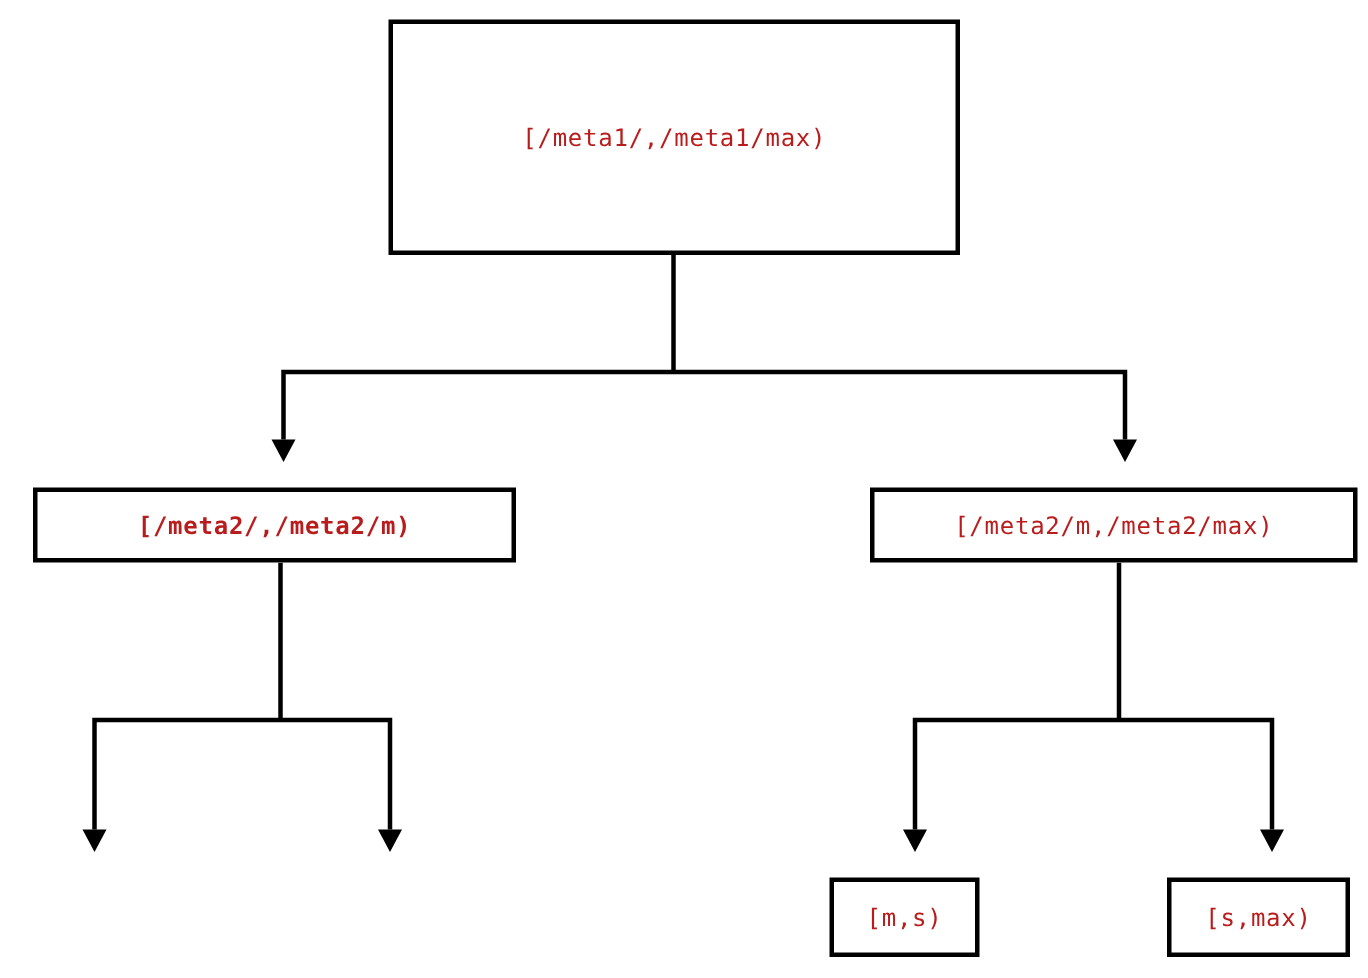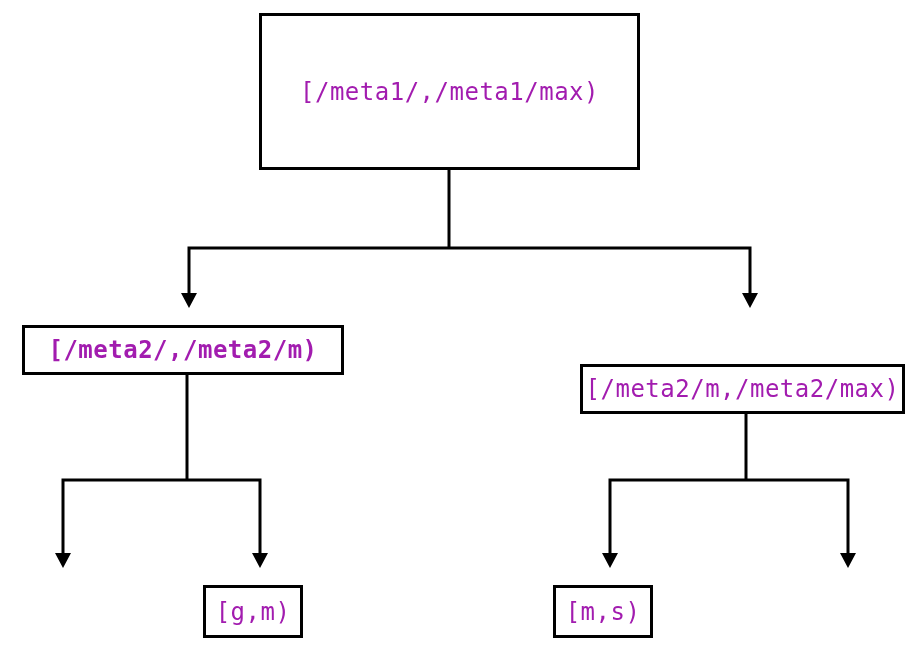--- a/index.html
+++ b/index.html
@@ -25,31 +25,31 @@
     position: absolute;
     left: 0;
     top: 0;
     display: block;
   }
   .node {
     position: absolute;
     box-sizing: border-box;
     border: 3px solid #000000;
     background: #ffffff;
-    color: #a21caf;
+    color: #b91c1c;
     display: flex;
     align-items: center;
     justify-content: center;
-    font-size: 24px;
+    font-size: 16px;
     letter-spacing: 0.5px;
     white-space: nowrap;
   }
   .node-root   { left: 259px; top:  13px; width: 381px; height: 157px; }
   .node-mid-l  { left:  22px; top: 325px; width: 322px; height:  50px; font-weight: bold; }
-  .node-mid-r  { left: 580px; top: 325px; width: 325px; height:  50px; margin-top: 39px; }
+  .node-mid-r  { left: 580px; top: 325px; width: 325px; height:  50px; }
   .node-leaf-1 { left:   8px; top: 585px; width: 100px; height:  53px; }
   .node-leaf-2 { left: 203px; top: 585px; width: 100px; height:  53px; }
   .node-leaf-3 { left: 553px; top: 585px; width: 100px; height:  53px; }
   .node-leaf-4 { left: 778px; top: 585px; width: 122px; height:  53px; }
 </style>
 </head>
 <body>
 
 <div class="canvas">
 
@@ -76,18 +76,18 @@
     </g>
   </svg>
 
   <div class="node node-root">[/meta1/,/meta1/max)</div>
 
   <div class="node node-mid-l">[/meta2/,/meta2/m)</div>
 
   <div class="node node-mid-r">[/meta2/m,/meta2/max)</div>
 
 
-  <div class="node node-leaf-2">[g,m)</div>
 
   <div class="node node-leaf-3">[m,s)</div>
 
+  <div class="node node-leaf-4">[s,max)</div>
 
 </div>
 
 </body></html>

